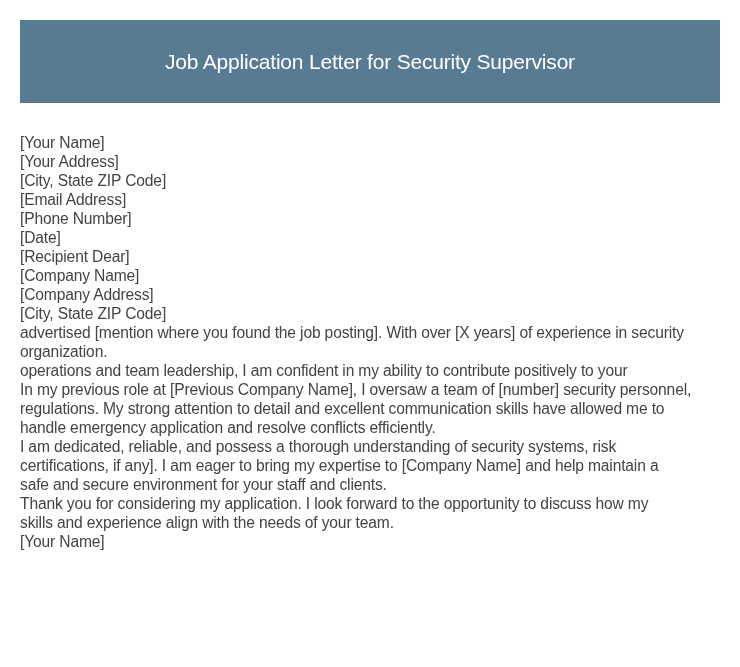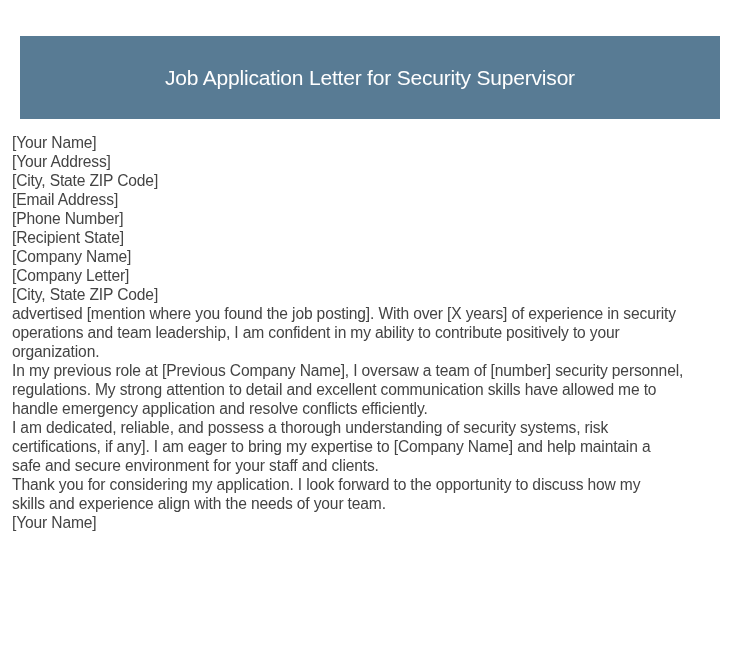--- a/index.html
+++ b/index.html
@@ -1,46 +1,47 @@
 <!DOCTYPE html>
 <html><head>
 <meta charset="utf-8">
 <style>
   html, body { margin:0; padding:0; background:#ffffff; }
   body { width:740px; height:667px; overflow:hidden; position:relative; font-family:"Liberation Sans", sans-serif; }
-  .header { position:absolute; left:20px; top:36px; width:700px; height:83px; background:#587b94; display:flex; align-items:center; justify-content:center; }
+  .header { position:absolute; left:20px; top:20px; width:700px; height:83px; background:#587b94; display:flex; align-items:center; justify-content:center; }
   .header h1 { margin:0; font-weight:normal; font-size:21px; color:#ffffff; letter-spacing:-0.2px; }
-  .letter { position:absolute; left:12px; top:133px; width:710px; font-size:15.6px; line-height:19px; color:#444444; letter-spacing:-0.15px; }
+  .letter { position:absolute; left:20px; top:133px; width:710px; font-size:15.6px; line-height:19px; color:#444444; letter-spacing:-0.15px; }
   .line { white-space:nowrap; }
 </style>
 </head>
 <body>
 
 <div class="header">
   <h1>Job Application Letter for Security Supervisor</h1>
 </div>
 
 <div class="letter">
   <div>
     <div class="line">[Your Name]</div>
     <div class="line">[Your Address]</div>
     <div class="line">[City, State ZIP Code]</div>
     <div class="line">[Email Address]</div>
     <div class="line">[Phone Number]</div>
+    <div class="line">[Date]</div>
   </div>
   <div>
-    <div class="line">[Recipient State]</div>
+    <div class="line">[Recipient Dear]</div>
     <div class="line">[Company Name]</div>
-    <div class="line">[Company Letter]</div>
+    <div class="line">[Company Address]</div>
     <div class="line">[City, State ZIP Code]</div>
   </div>
   <div>
     <div class="line">advertised [mention where you found the job posting]. With over [X years] of experience in security</div>
+    <div class="line">organization.</div>
     <div class="line">operations and team leadership, I am confident in my ability to contribute positively to your</div>
-    <div class="line">organization.</div>
   </div>
   <div>
     <div class="line">In my previous role at [Previous Company Name], I oversaw a team of [number] security personnel,</div>
     <div class="line">regulations. My strong attention to detail and excellent communication skills have allowed me to</div>
     <div class="line">handle emergency application and resolve conflicts efficiently.</div>
   </div>
   <div>
     <div class="line">I am dedicated, reliable, and possess a thorough understanding of security systems, risk</div>
     <div class="line">certifications, if any]. I am eager to bring my expertise to [Company Name] and help maintain a</div>
     <div class="line">safe and secure environment for your staff and clients.</div>

